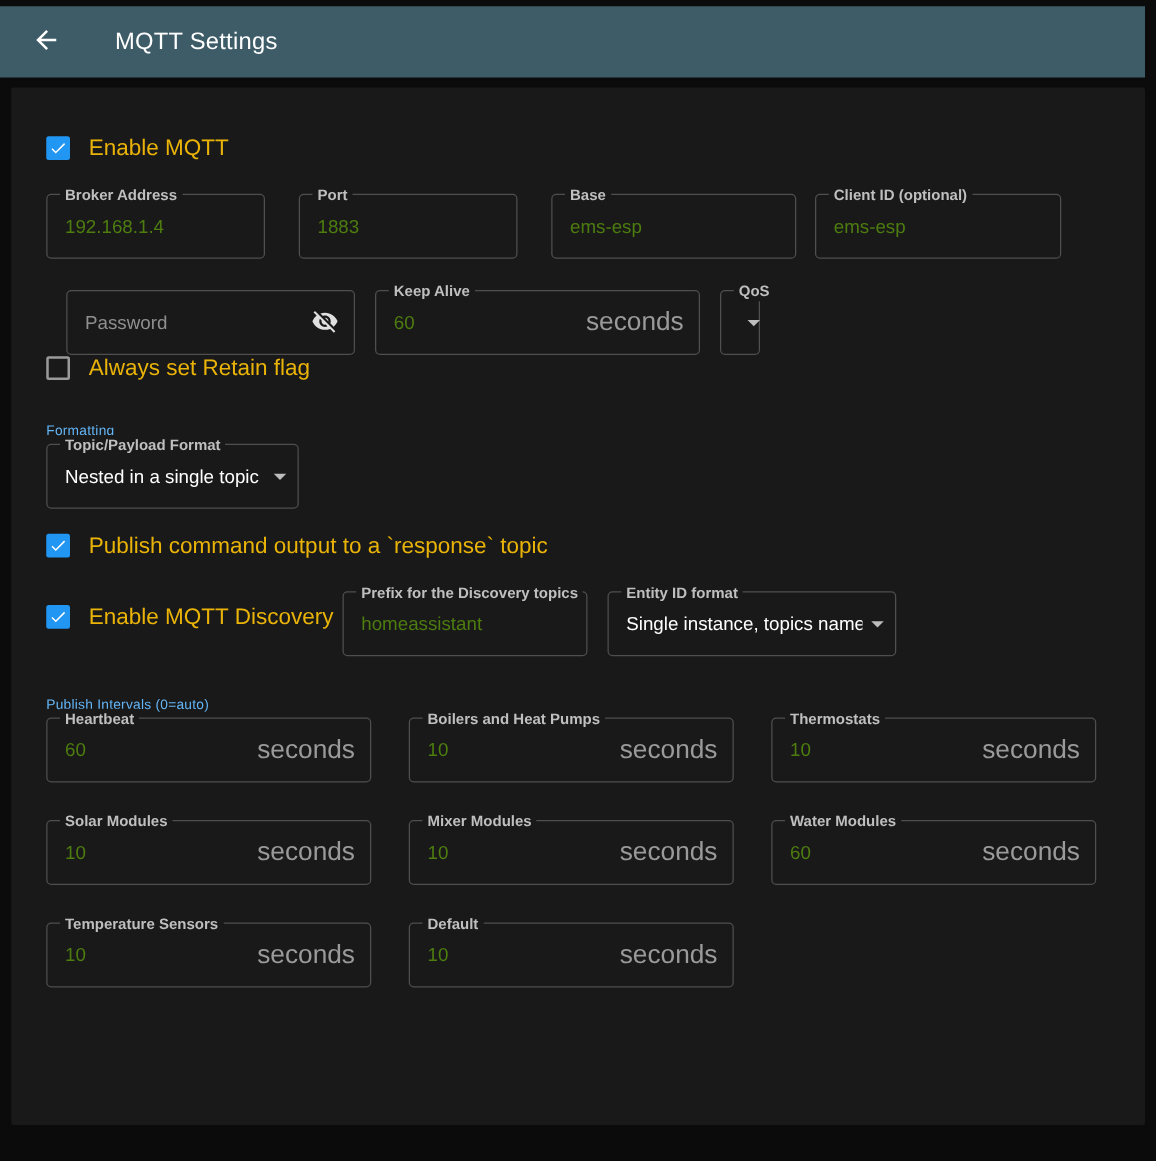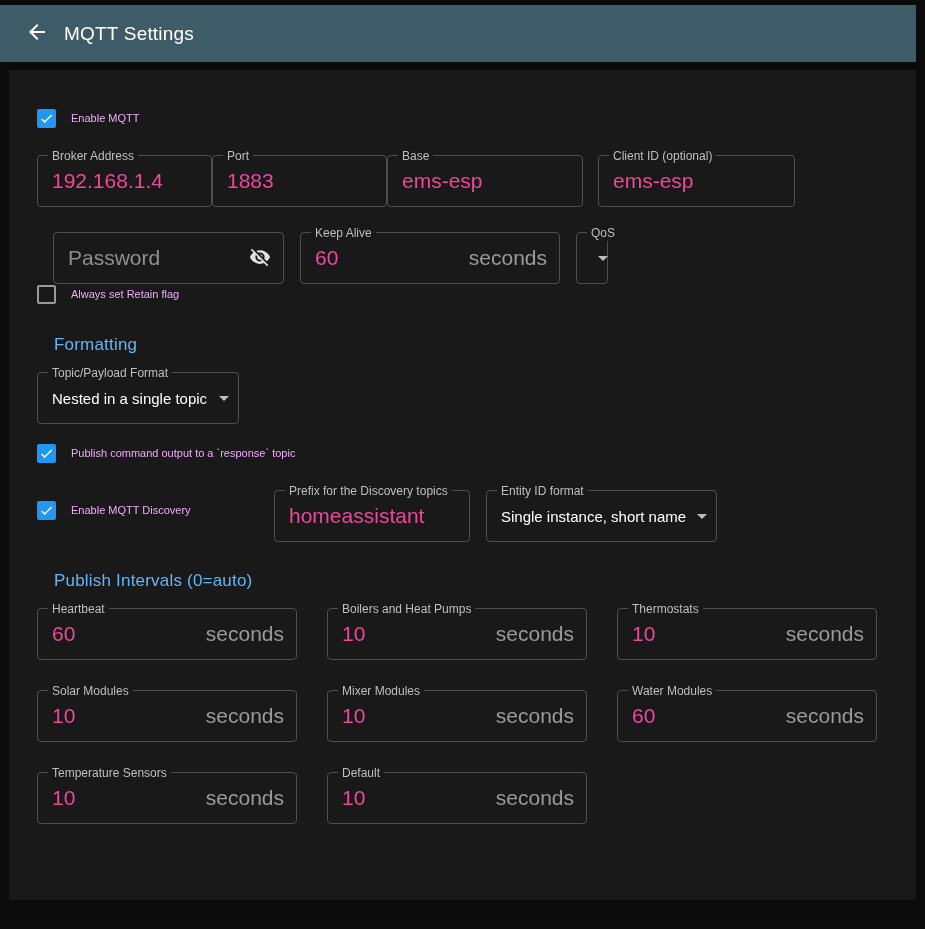--- a/index.html
+++ b/index.html
@@ -4,21 +4,21 @@
 <style>
   html,body{margin:0;padding:0;}
   body{
     width:925px;height:929px;overflow:hidden;
     background:#0b0b0b;color:#fff;
     font-family:"Liberation Sans",sans-serif;
   }
   
   .appbar{
     margin:5px 9px 0 0;height:57px;background:#3e5c68;
-    display:flex;align-items:center;padding:0 16px 0 25px;box-sizing:border-box;
+    display:flex;align-items:center;padding:0 16px 0 25px;box-sizing:border-box;gap:28px;
   }
   .back-btn{background:none;border:none;padding:0;margin:0 15px 0 0;cursor:pointer;display:flex;align-items:center;}
   .back-btn svg{width:24px;height:24px;}
   .title{font-size:19px;font-weight:400;margin:0;letter-spacing:.2px;color:#fff;}
   
   .panel{
     margin:8px 9px 0 9px;height:830px;box-sizing:border-box;
     background:#191919;padding:38px 28px 16px 28px;border-radius:2px;
   }
   .row{display:flex;}
@@ -26,54 +26,54 @@
   
   .check-row{display:flex;align-items:center;cursor:pointer;height:20px;}
   .cb{
     width:19px;height:19px;box-sizing:border-box;flex:none;
     border:2px solid #9a9a9a;border-radius:2px;background:transparent;
     display:flex;align-items:center;justify-content:center;
   }
   .cb svg{width:17px;height:17px;display:none;}
   .cb.checked{background:#2196f3;border-color:#2196f3;}
   .cb.checked svg{display:block;}
-  .check-label{font-size:11px;color:#f0abfc;margin-left:15px;white-space:nowrap;}
+  .check-label{font-size:18px;color:#eab308;margin-left:15px;white-space:nowrap;}
   
   .field{
     position:relative;height:52px;box-sizing:border-box;flex:none;
     border:1px solid #4f4f4f;border-radius:4px;
     display:flex;align-items:center;padding:0 12px 0 14px;background:transparent;
   }
   .field-label{
     position:absolute;top:-8px;left:10px;background:#191919;
-    padding:0 4px;font-size:12px;line-height:16px;color:#bfbfbf;white-space:nowrap;
+    padding:0 4px;font-size:12px;line-height:16px;color:#bfbfbf;white-space:nowrap;font-weight:bold;
   }
   .field-input{
     flex:1;min-width:0;background:transparent;border:none;outline:none;
-    color:#ec4899;font-size:21px;font-family:inherit;padding:0;
+    color:#4d7c0f;font-size:15px;font-family:inherit;padding:0;
   }
   .field-input::placeholder{color:#8f8f8f;opacity:1;}
   .suffix{color:#9a9a9a;font-size:21px;margin-left:8px;white-space:nowrap;}
   .icon-btn{background:none;border:none;padding:0;margin-left:6px;cursor:pointer;display:flex;flex:none;}
   .icon-btn svg{width:22px;height:22px;}
   .field.select{cursor:pointer;padding-right:2px;}
   .select-value{flex:1;font-size:15px;color:#fff;white-space:nowrap;overflow:hidden;}
   .caret{flex:none;display:flex;}
   .caret svg{width:24px;height:24px;}
   
-  .section-heading{font-size:17px;line-height:20px;font-weight:400;color:#64b5f6;margin:17px;letter-spacing:.2px;}
+  .section-heading{font-size:11px;line-height:20px;font-weight:400;color:#64b5f6;margin:0;letter-spacing:.2px;}
   
   .grid{display:grid;grid-template-columns:260px 260px 260px;column-gap:17px;row-gap:26px;gap:30px;}
   
   .w175{width:175px}.w195{width:195px}.w196{width:196px}.w197{width:197px}
   .w202{width:202px}.w231{width:231px}.w260{width:260px}.w154{width:154px}.w56{width:32px}
   
   .mt19{margin-top:19px}.mt21{}.mt25{margin-top:25px}.mt27{margin-top:27px}
   .mt29{margin-top:29px}.mt31{margin-top:31px}
-  .ml15{margin-left:15px}.ml16{margin-left:16px}.ml27{}
+  .ml15{margin-left:15px}.ml16{margin-left:16px}.ml27{margin-left:27px}
 </style>
 </head>
 <body>
 
 <header class="appbar">
   <button class="back-btn">
     <span>
       <svg viewBox="0 0 24 24" width="24" height="24">
           <path d="M20 11H7.83l5.59-5.59L12 4l-8 8 8 8 1.41-1.41L7.83 13H20v-2z" fill="#ffffff"></path>
         </svg>
@@ -178,21 +178,21 @@
           </svg>
       </span>
       <span class="check-label">Enable MQTT Discovery</span>
     </label>
     <div class="field w196 ml16">
       <span class="field-label">Prefix for the Discovery topics</span>
       <input class="field-input" value="homeassistant" style="">
     </div>
     <div class="field select w231 ml16">
       <span class="field-label">Entity ID format</span>
-      <span class="select-value">Single instance, short name</span>
+      <span class="select-value">Single instance, topics name</span>
       <span class="caret">
         <svg viewBox="0 0 24 24">
             <path d="M7 10l5 5 5-5z" fill="#bdbdbd"></path>
           </svg>
       </span>
     </div>
   </div>
 
   <h2 class="section-heading mt29">Publish Intervals (0=auto)</h2>
 

